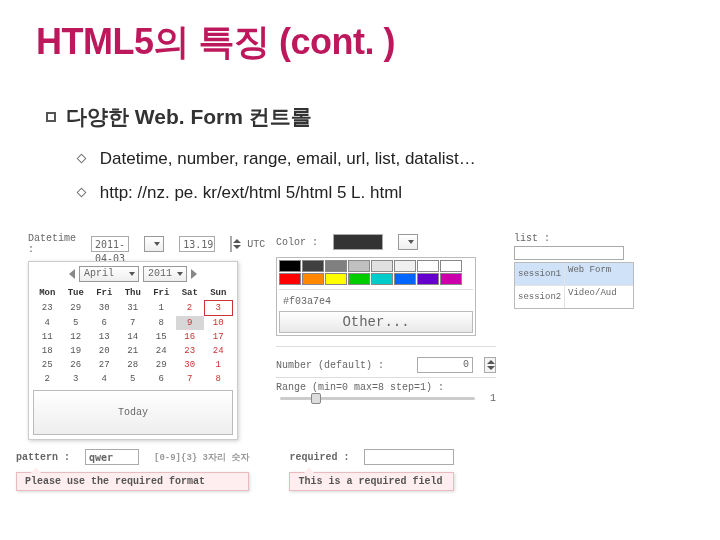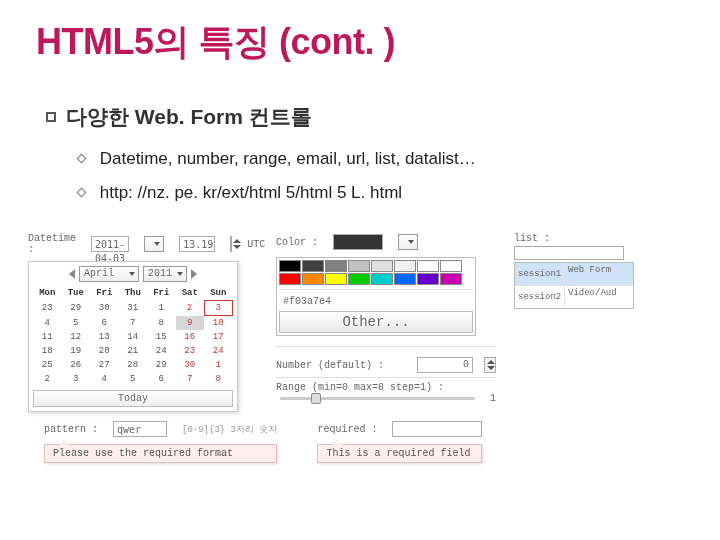--- a/index.html
+++ b/index.html
@@ -111,21 +111,21 @@
   .tri-r { border-left:6px solid #888; }
   table.cal { width:100%; border-collapse:collapse; font-size:9px; color:#555; }
   table.cal th, table.cal td { padding:2px 0; text-align:center; }
   table.cal th { color:#333; font-weight:600; }
   td.sun { color:#c33; }
   td.sat { color:#c33; }
   td.sel-day { background:#d7d7d7; }
   td.outline { border:1px solid #c33; }
   .today-btn {
     margin-top:4px; border:1px solid #bbb; background:linear-gradient(#fff,#eee);
-    text-align:center; font-size:10px; padding:2px 0;
+    text-align:center; font-size:10px; padding:16px 0;
   }
   .swatches { border:1px solid #bbb; background:#fff; padding:2px; width:200px; }
   .sw-row { display:flex; gap:1px; margin-bottom:1px; }
   .sw { width:22px; height:12px; border:1px solid #888; }
   .hex { font-size:10px; padding:2px 4px; }
   .other {
     border:1px solid #bbb; background:linear-gradient(#fff,#e8e8e8);
     text-align:center; font-size:14px; padding:2px 0; margin-top:2px;
   }
   .hr { height:1px; background:#ddd; margin:4px 0; }
@@ -136,21 +136,21 @@
   }
   .range-thumb { position:absolute; left:16%; top:-4px; width:10px; height:11px; background:#ddd; border:1px solid #888; border-radius:2px; }
   .listbox {
     border:1px solid #bbb; background:#fff; font-size:9px; width:120px;
   }
   .list-row { display:flex; border-bottom:1px solid #e3e3e3; }
   .list-row:last-child { border-bottom:none; }
   .list-key { width:50px; padding:6px 3px; border-right:1px solid #e3e3e3; }
   .list-val { flex:1; padding:2px 3px; }
   .list-row.hl { background:#cfe2f8; }
-  .bottom { display:flex; gap:40px; align-items:flex-end; margin:8px 28px 0 44px; font-family:"Courier New",monospace; font-size:10px; color:#666; }
+  .bottom { display:flex; gap:40px; align-items:flex-end; margin:8px 28px 0 16px; font-family:"Courier New",monospace; font-size:10px; color:#666;font-weight:bold; }
   .tooltip {
     background:#ffeef0; border:1px solid #e8bbbf; border-radius:0;
     padding:3px 8px; font-size:10px; color:#555; position:relative; margin-top:4px;
     box-shadow:1px 1px 3px rgba(0,0,0,0.15);
   }
   .tooltip::before {
     content:""; position:absolute; top:-6px; left:14px;
     border-left:5px solid transparent; border-right:5px solid transparent;
     border-bottom:6px solid #ffeef0;
   }

